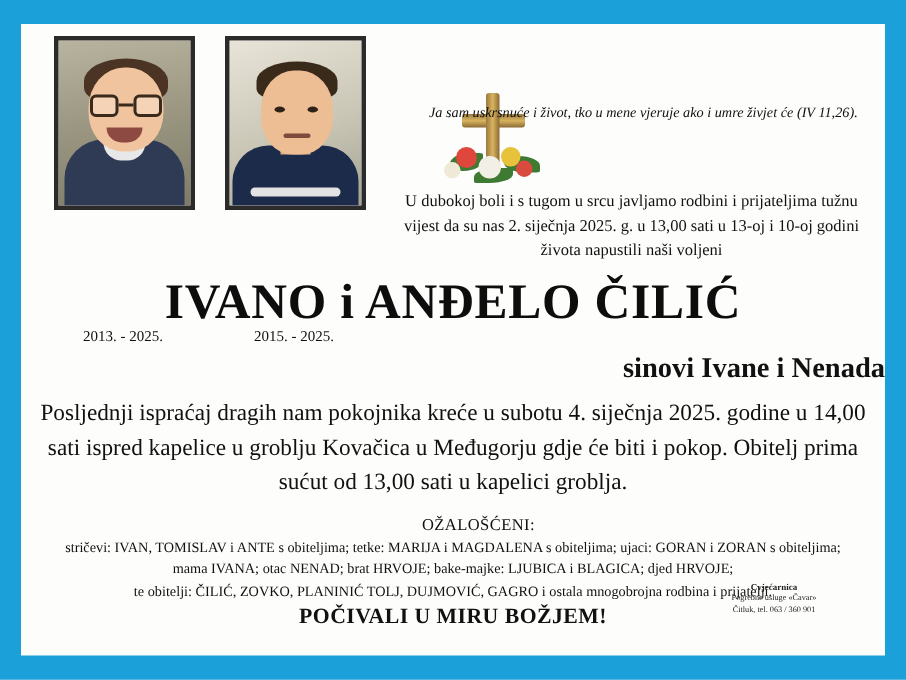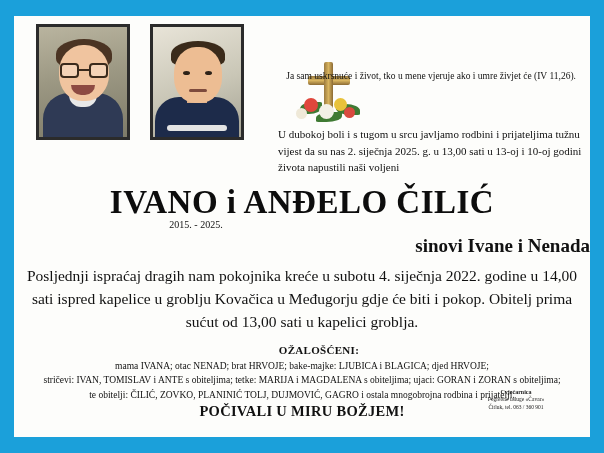--- a/index.html
+++ b/index.html
@@ -189,32 +189,34 @@
     background: #3f7a33;
     border-radius: 60% 10% 60% 10%;
   }
   
   .verse {
     position: absolute;
     left: 272px;
     top: 54px;
     width: 290px;
     font-size: 9.5px;
+    font-style: italic;
     line-height: 1.45;
     color: #111;
-    text-align: right;
+    text-align: left;
   }
   .intro {
     position: absolute;
-    left: 264px;
+    left: 252px;
     top: 110px;
     width: 310px;
     font-size: 11px;
     line-height: 1.5;
     color: #111;
+    text-align: center;
   }
   
   .names {
     text-align: center;
     font-size: 33px;
     font-weight: bold;
     letter-spacing: 0.5px;
     color: #0d0d0d;
     margin-top: 2px;
     line-height: 1;
@@ -245,21 +247,21 @@
     text-align: center;
     font-size: 15.5px;
     line-height: 1.5;
     color: #111;
     margin-top: 6px;
     padding: 0 10px;
   }
   .mourners-title {
     text-align: center;
     font-size: 11px;
-    font-weight: bold;
+    font-weight: normal;
     color: #111;
     margin-top: 10px;
     letter-spacing: 0.3px;
     margin-left: 34px;
   }
   .mourners {
     text-align: center;
     font-size: 9.5px;
     line-height: 1.55;
     color: #111;
@@ -337,31 +339,32 @@
         <div class="flower" style="left:10px; top:46px; width:11px; height:11px; background:#efe9d8;"></div>
       </div>
 
       <div class="verse">Ja sam uskrsnuće i život, tko u mene vjeruje ako i umre živjet će (IV 11,26).</div>
       <div class="intro">U dubokoj boli i s tugom u srcu javljamo rodbini i prijateljima tužnu vijest da su nas 2. siječnja 2025. g. u 13,00 sati u 13-oj i 10-oj godini života napustili naši voljeni</div>
     </div>
 
     <div class="names">IVANO i ANĐELO ČILIĆ</div>
 
     <div class="years-row">
+      <div class="years years-1">2013. - 2025.</div>
       <div class="years years-2">2015. - 2025.</div>
     </div>
 
     <div class="sons">sinovi Ivane i Nenada</div>
 
-    <div class="funeral">Posljednji ispraćaj dragih nam pokojnika kreće u subotu 4. siječnja 2022. godine u 14,00 sati ispred kapelice u groblju Kovačica u Međugorju gdje će biti i pokop. Obitelj prima sućut od 13,00 sati u kapelici groblja.</div>
+    <div class="funeral">Posljednji ispraćaj dragih nam pokojnika kreće u subotu 4. siječnja 2025. godine u 14,00 sati ispred kapelice u groblju Kovačica u Međugorju gdje će biti i pokop. Obitelj prima sućut od 13,00 sati u kapelici groblja.</div>
 
     <div class="mourners-title">OŽALOŠĆENI:</div>
     <div class="mourners">
+      <div>stričevi: IVAN, TOMISLAV i ANTE s obiteljima; tetke: MARIJA i MAGDALENA s obiteljima; ujaci: GORAN i ZORAN s obiteljima;</div>
       <div>mama IVANA; otac NENAD; brat HRVOJE; bake-majke: LJUBICA i BLAGICA; djed HRVOJE;</div>
-      <div>stričevi: IVAN, TOMISLAV i ANTE s obiteljima; tetke: MARIJA i MAGDALENA s obiteljima; ujaci: GORAN i ZORAN s obiteljima;</div>
       <div>te obitelji: ČILIĆ, ZOVKO, PLANINIĆ TOLJ, DUJMOVIĆ, GAGRO i ostala mnogobrojna rodbina i prijatelji.</div>
     </div>
 
     <div class="closing">POČIVALI U MIRU BOŽJEM!</div>
 
     <div class="agency">
       <div class="ag-name">Cvjećarnica</div>
       <div>Pogrebne usluge «Čavar»</div>
       <div>Čitluk, tel. 063 / 360 901</div>
     </div>

